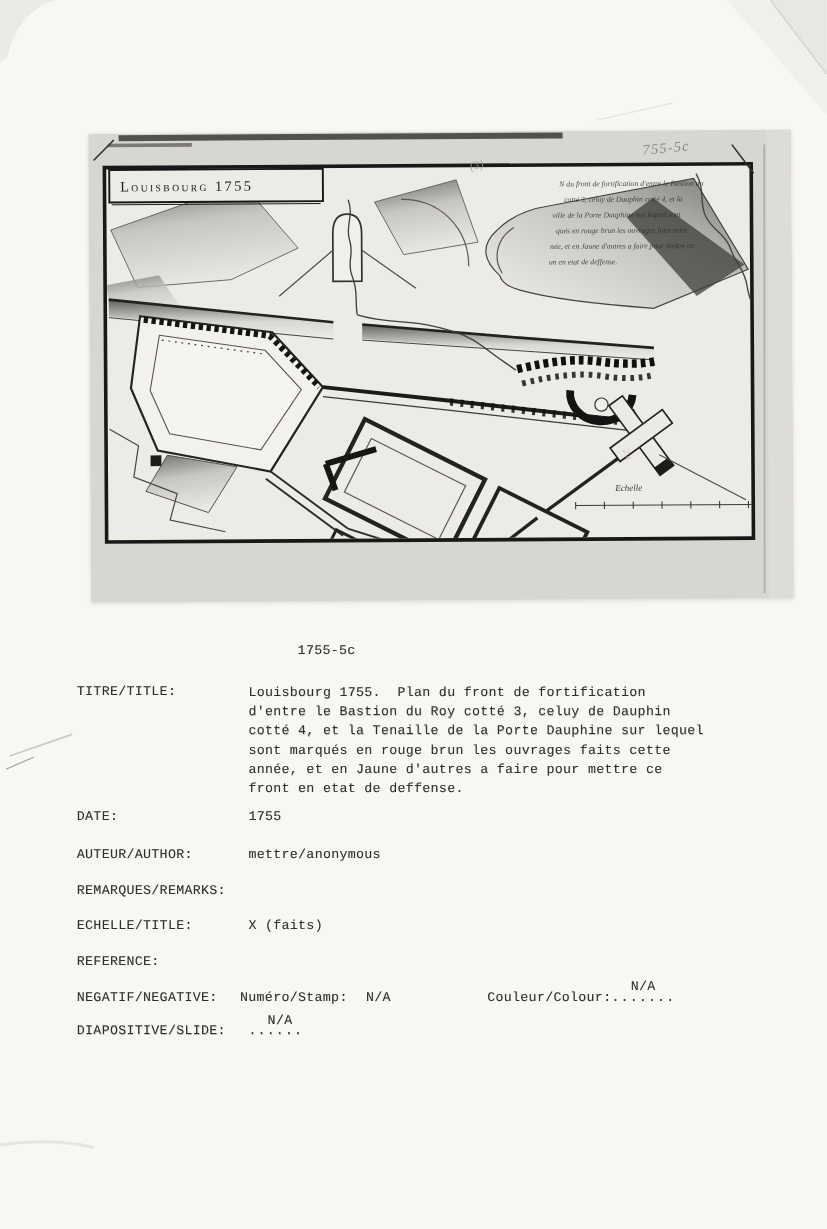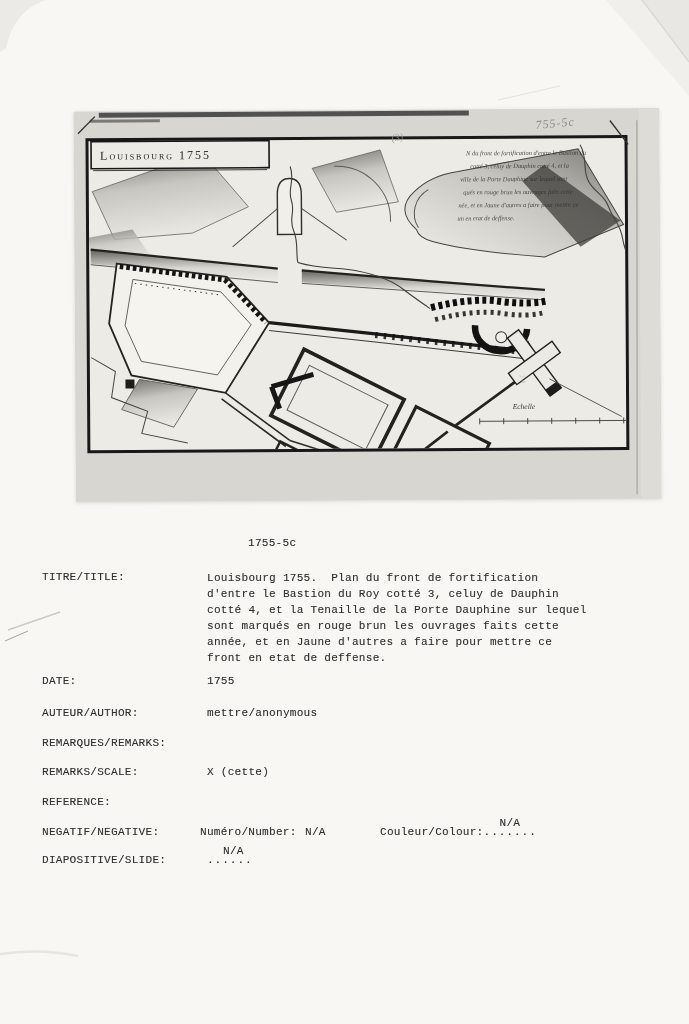--- a/index.html
+++ b/index.html
@@ -17,21 +17,21 @@
     box-shadow:0 1px 4px rgba(0,0,0,.14);
     z-index:2;
   }
   .photo svg{display:block;}
   
   .catalog{position:absolute;left:0;top:0;width:689px;height:1024px;z-index:3;
     color:#2e2e2e;font-size:11px;letter-spacing:.3px;
     text-shadow:.3px .3px 0 rgba(46,46,46,.28);}
   .abs{position:absolute;white-space:pre-wrap;}
   .cat-num{left:248px;top:537px;}
-  .lbl{left:42px;}
+  .lbl{left:64px;}
   .val{left:207px;}
   .titre-val{line-height:16px;width:380px;}
   .nad{position:relative;display:inline-block;}
   .nad .na{position:absolute;top:-9px;left:16px;white-space:nowrap;}
   .nad .dots{letter-spacing:1px;}
   .map-serif{font-family:"Liberation Serif","DejaVu Serif",serif;}
 </style>
 </head>
 <body>
 
@@ -178,25 +178,25 @@
 front en etat de deffense.</div>
 
   <div class="abs lbl" style="top:675px">DATE:</div>
   <div class="abs val" style="top:675px">1755</div>
 
   <div class="abs lbl" style="top:707px">AUTEUR/AUTHOR:</div>
   <div class="abs val" style="top:707px">mettre/anonymous</div>
 
   <div class="abs lbl" style="top:737px">REMARQUES/REMARKS:</div>
 
-  <div class="abs lbl" style="top:766px">REMARKS/SCALE:</div>
-  <div class="abs val" style="top:766px">X (cette)</div>
+  <div class="abs lbl" style="top:766px">ECHELLE/TITLE:</div>
+  <div class="abs val" style="top:766px">X (faits)</div>
 
   <div class="abs lbl" style="top:796px">REFERENCE:</div>
 
   <div class="abs lbl" style="top:826px">NEGATIF/NEGATIVE:</div>
-  <div class="abs" style="left:200px;top:826px">Numéro/Number:</div>
+  <div class="abs" style="left:200px;top:826px">Numéro/Stamp:</div>
   <div class="abs" style="left:305px;top:826px">N/A</div>
-  <div class="abs" style="left:380px;top:826px"><span>Couleur/Colour:</span><span class="nad"><span class="na">N/A</span><span class="dots">.......</span></span></div>
+  <div class="abs" style="left:406px;top:826px"><span>Couleur/Colour:</span><span class="nad"><span class="na">N/A</span><span class="dots">.......</span></span></div>
 
   <div class="abs lbl" style="top:854px">DIAPOSITIVE/SLIDE:</div>
   <div class="abs" style="left:207px;top:854px"><span class="nad"><span class="na">N/A</span><span class="dots">......</span></span></div>
 </div>
 
 </body></html>

